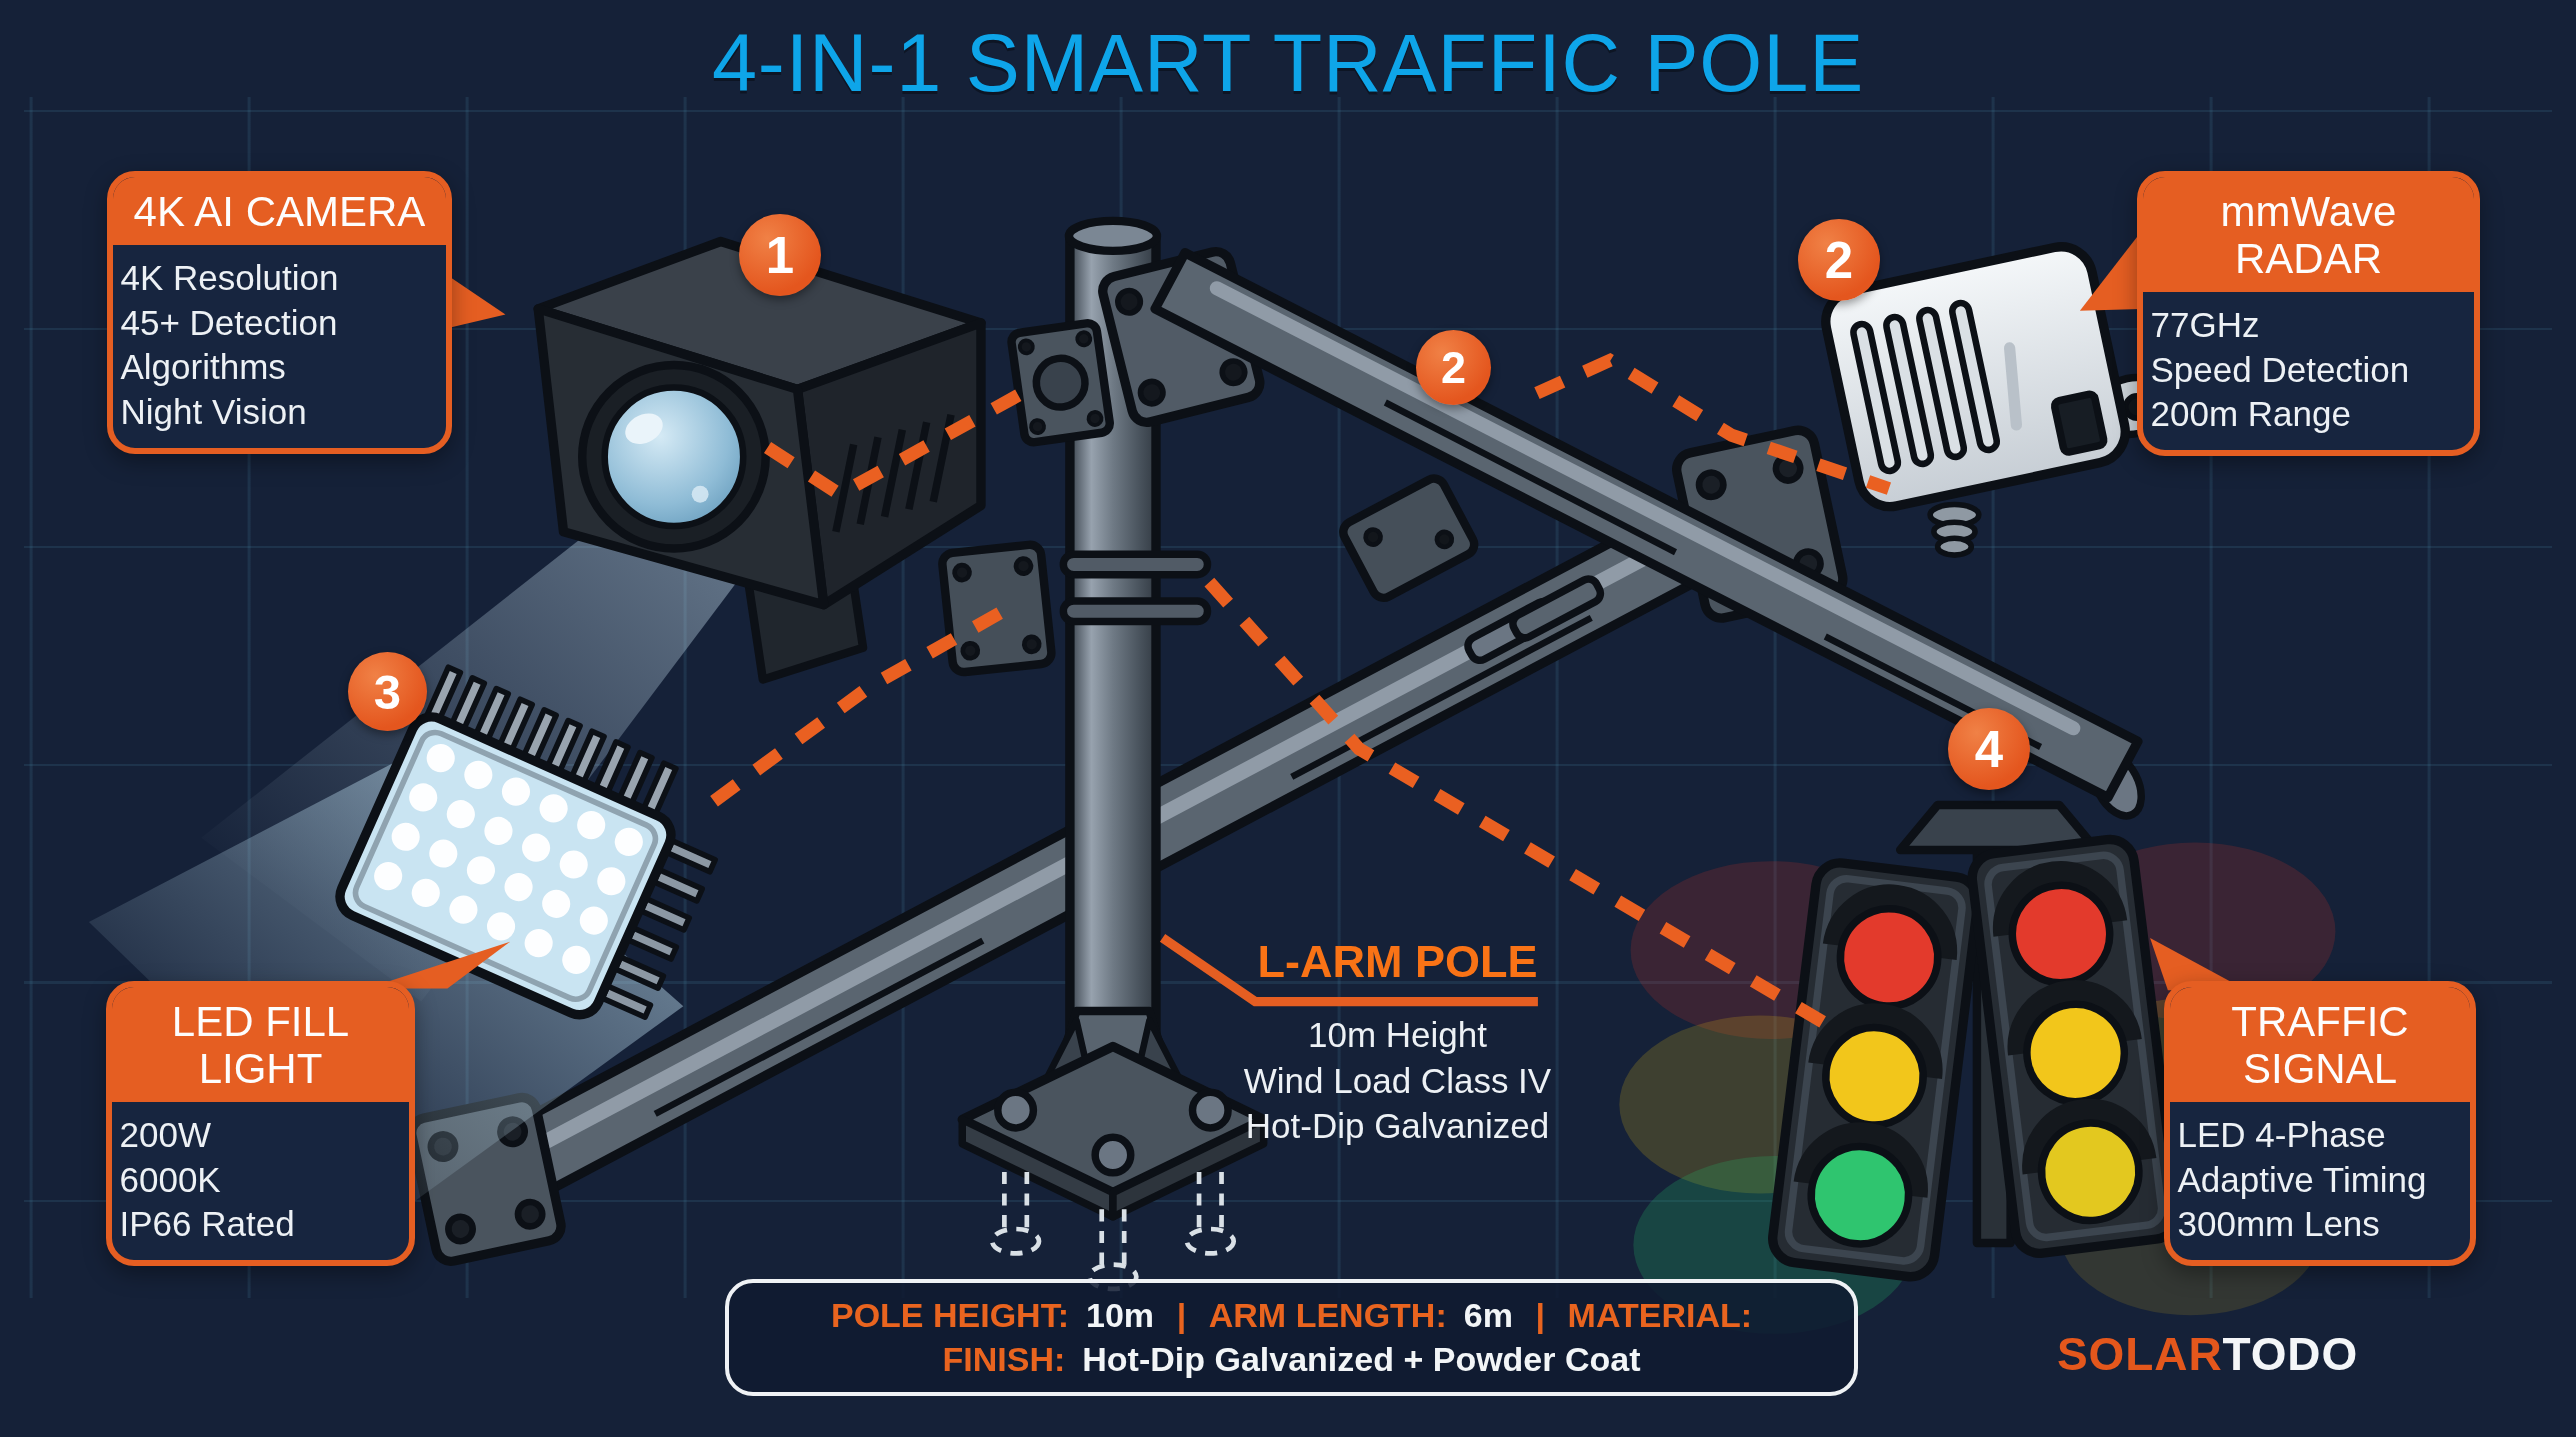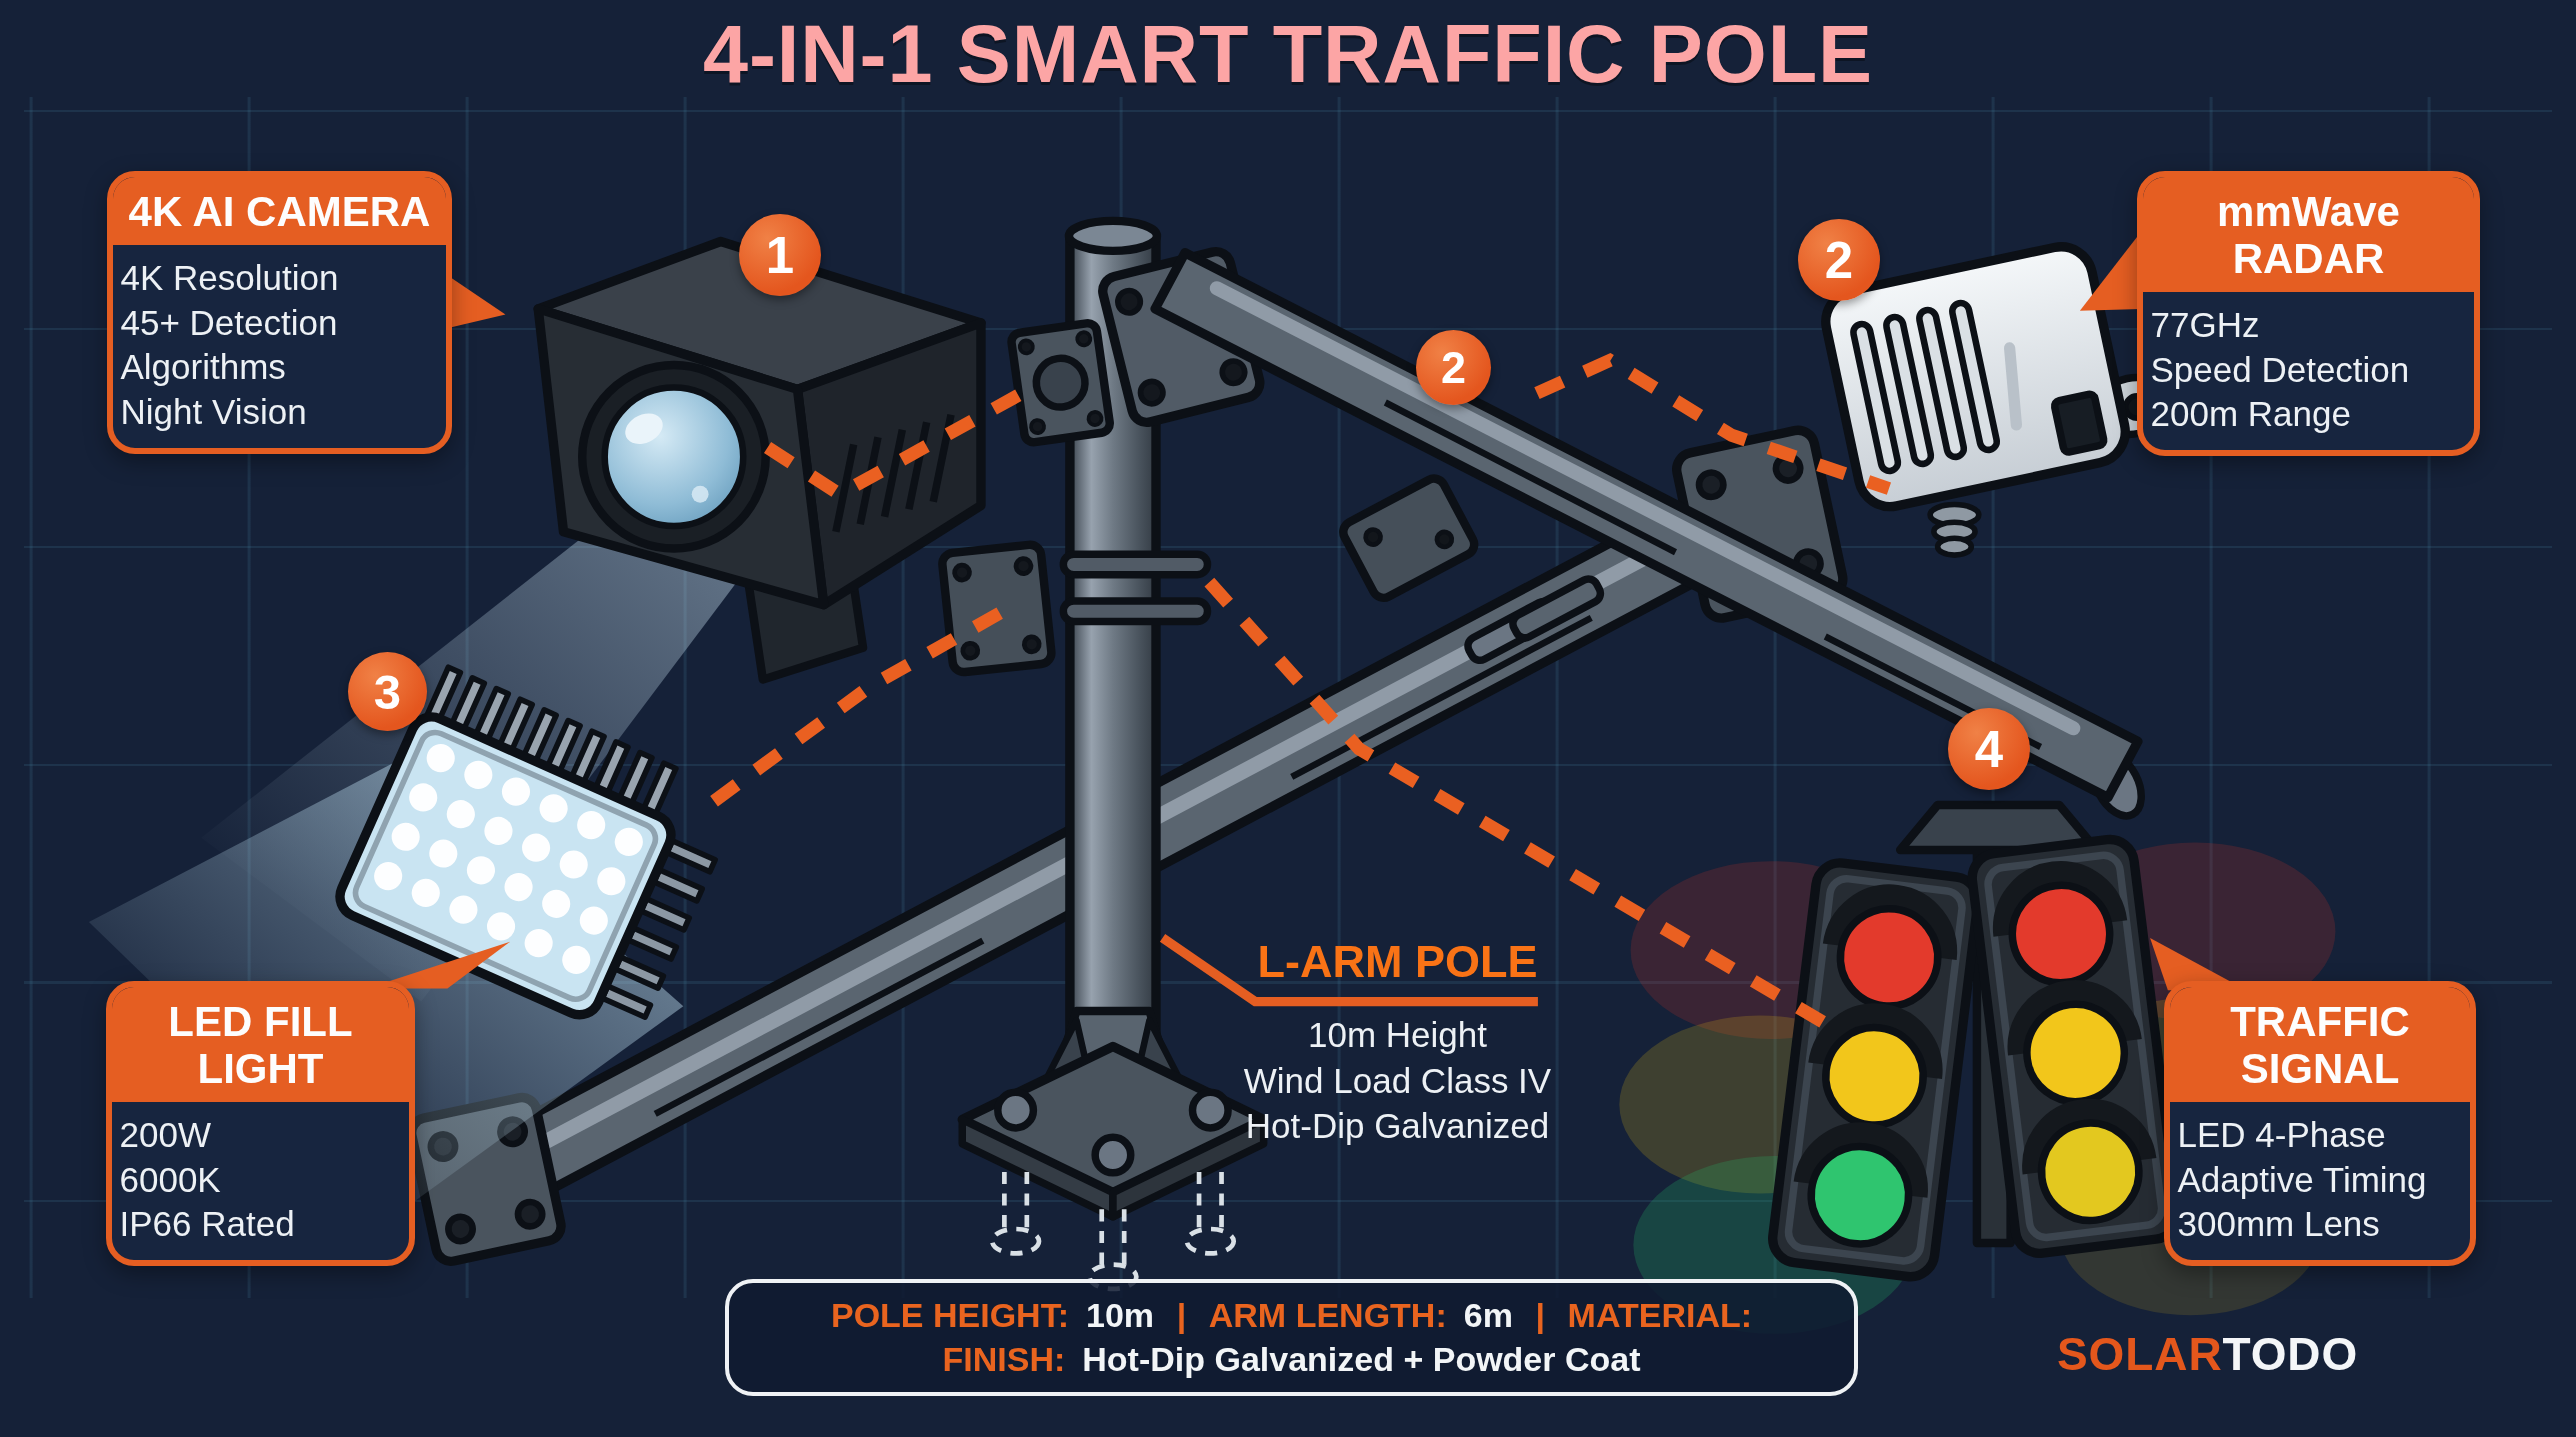--- a/index.html
+++ b/index.html
@@ -13,30 +13,30 @@
     position:absolute;left:24px;right:24px;top:97px;bottom:140px;
     background-image:
       linear-gradient(to right, rgba(74,140,170,.17) 2.8px, transparent 2.8px),
       linear-gradient(to bottom, rgba(74,140,170,.17) 2.8px, transparent 2.8px);
     background-size:218px 218px;
     background-position:5.6px 12px;
     z-index:0;
   }
   .scene{position:absolute;inset:0;z-index:1;}
   .page-title{
-    position:absolute;top:8px;left:0;width:100%;text-align:center;
-    font-size:81px;font-weight:700;letter-spacing:0.9px;color:#fca5a5;
+    position:absolute;top:17px;left:0;width:100%;text-align:center;
+    font-size:81px;font-weight:400;letter-spacing:0.9px;color:#0ea5e9;
     z-index:3;text-shadow:0 2.8px 0 rgba(0,0,0,.35);
   }
   .callout{
     position:absolute;z-index:4;border:6.6px solid #E55E22;border-radius:28px;
     background:#17253F;overflow:hidden;box-shadow:0 7.5px 22.5px rgba(0,0,0,.35);
   }
   .callout .hd{
-    background:#E55E22;color:#FDFDFD;font-weight:700;text-align:center;
+    background:#E55E22;color:#FDFDFD;font-weight:400;text-align:center;
     font-size:42px;line-height:1.12;padding:11.2px 9.4px 9.4px;
   }
   .callout .bd{padding:11.2px 7.5px 13px;}
   .callout .bd div{font-size:35px;line-height:1.28;color:#EDF1F5;}
   .badge{
     position:absolute;z-index:5;border-radius:50%;
     background:radial-gradient(circle at 35% 30%, #F08146 0%, #E4561E 70%);
     color:#fff;font-weight:800;display:flex;align-items:center;justify-content:center;
     box-shadow:0 3.7px 9.4px rgba(0,0,0,.4);
   }

